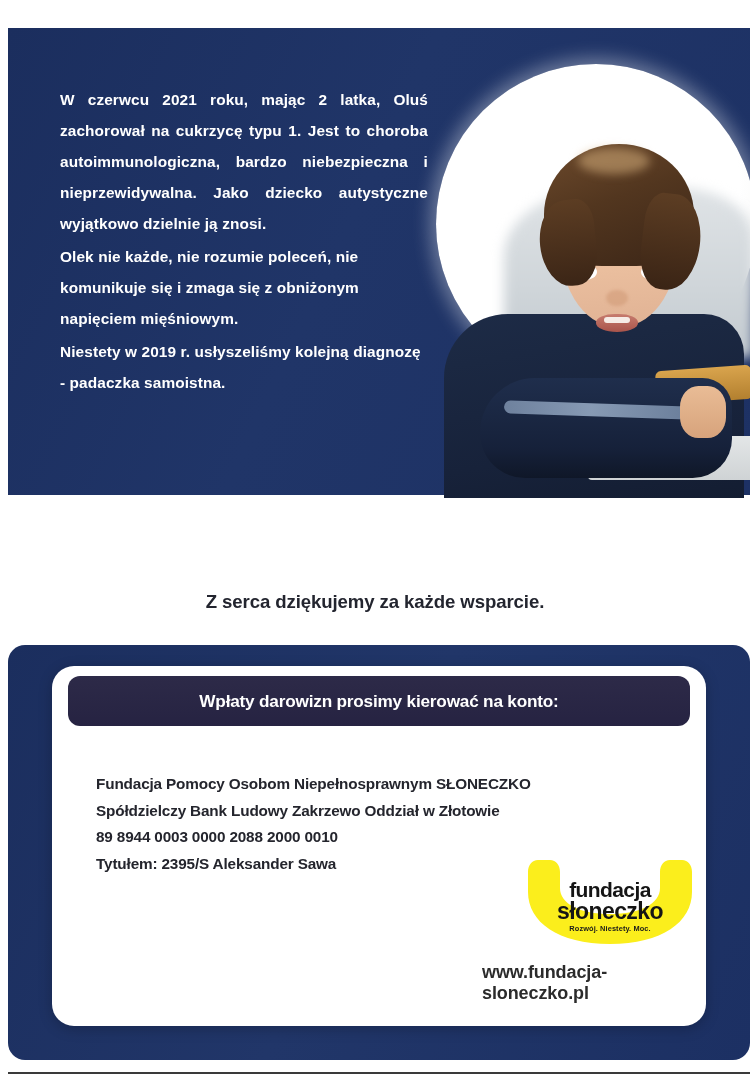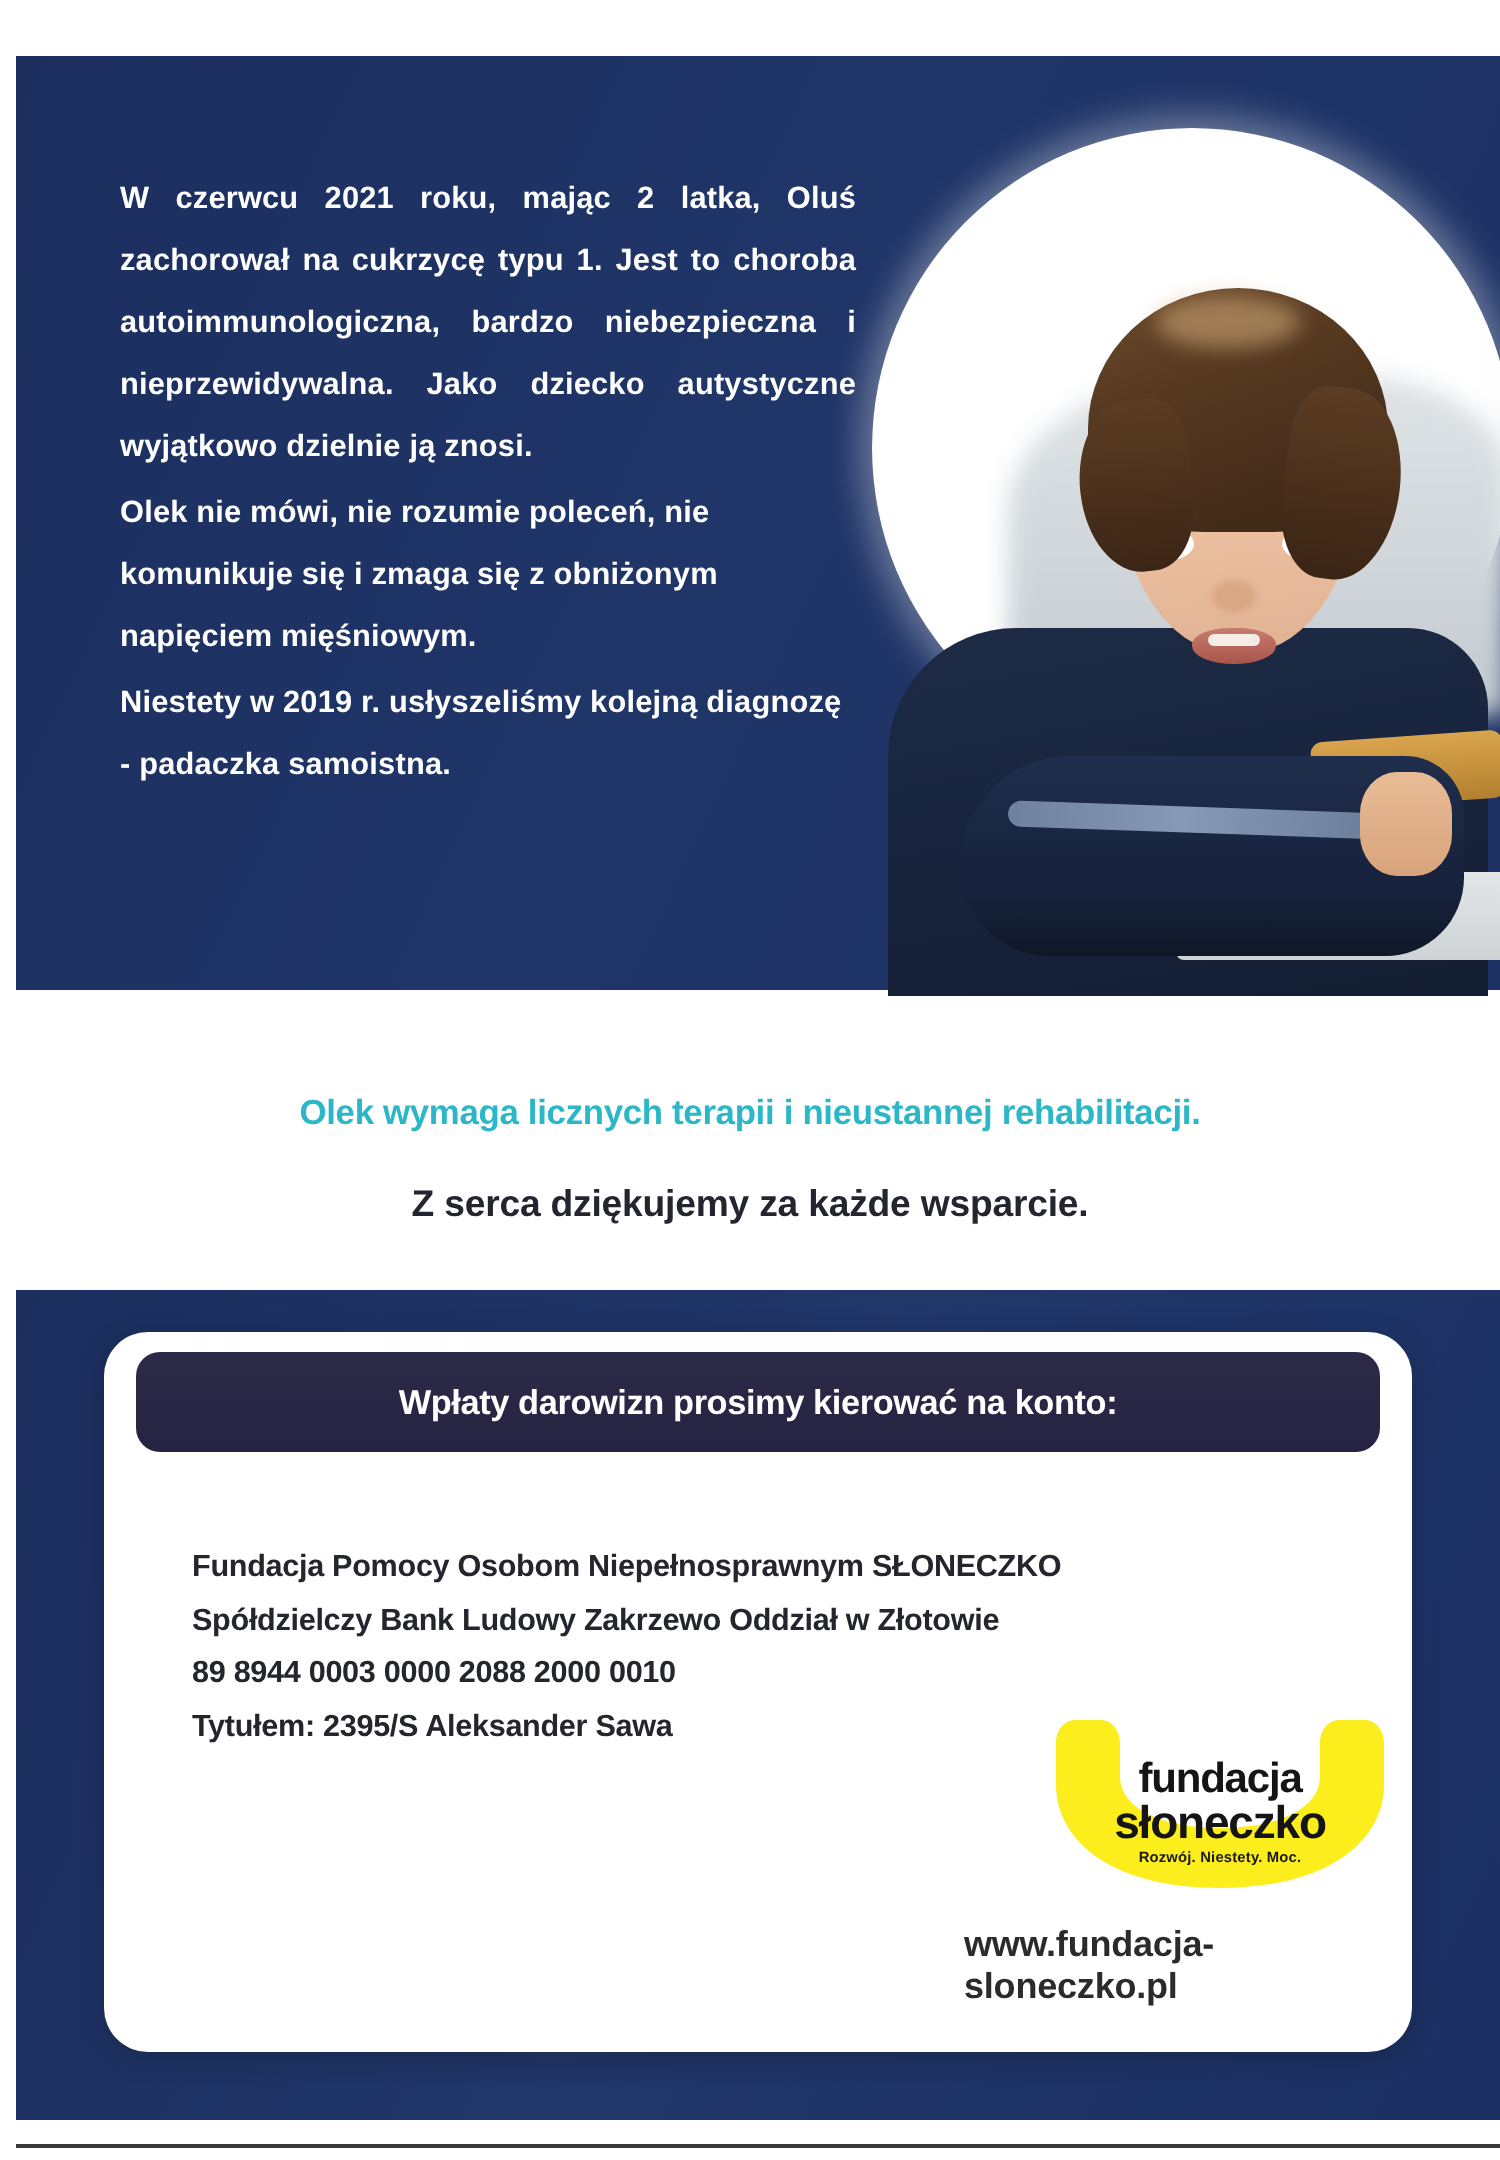--- a/index.html
+++ b/index.html
@@ -236,20 +236,21 @@
   }
 
   
   .donation-section {
     position: absolute;
     left: 8px;
     top: 645px;
     width: 742px;
     height: 415px;
     background: linear-gradient(115deg, #1b2e5e 0%, #213669 48%, #1c3063 100%);
+    border-radius: 17px;
   }
   .donation-section::after{
     content:"";
     position:absolute;
     left:0; right:0; top:-3px;
     height:3px;
     background: rgba(255,255,255,0.30);
   }
 
   .card {
@@ -364,21 +365,21 @@
 </style>
 </head>
 <body>
 
 <div id="poster">
 
   <div class="story-panel">
 
     <div class="story-text">
       <p class="p1">W czerwcu 2021 roku, mając 2 latka, Oluś zachorował na cukrzycę typu 1. Jest to choroba autoimmunologiczna, bardzo niebezpieczna i nieprzewidywalna. Jako dziecko autystyczne wyjątkowo dzielnie ją znosi.</p>
-      <p class="p2">Olek nie mówi, nie rozumie poleceń, nie komunikuje się i zmaga się z obniżonym napięciem mięśniowym.</p>
+      <p class="p2">Olek nie każde, nie rozumie poleceń, nie komunikuje się i zmaga się z obniżonym napięciem mięśniowym.</p>
       <p class="p2">Niestety w 2019 r. usłyszeliśmy kolejną diagnozę - padaczka samoistna.</p>
     </div>
 
   </div>
 
   <div class="photo-wrap">
     <div class="photo-circle"></div>
     <div class="photo-bg-blur"></div>
 
     <div class="body-shape"></div>
@@ -401,21 +402,20 @@
           <div class="pupil"></div>
         </div>
       <div class="nose"></div>
       <div class="mouth"></div>
       <div class="hair"></div>
       <div class="hair-sheen"></div>
     </div>
   </div>
 
   <div class="mid-band">
-    <div class="mid-line-1">Olek wymaga licznych terapii i nieustannej rehabilitacji.</div>
     <div class="mid-line-2">Z serca dziękujemy za każde wsparcie.</div>
   </div>
 
   <div class="donation-section">
 
     <div class="card">
 
       <div class="card-header">
         <span class="card-header-text">Wpłaty darowizn prosimy kierować na konto:</span>
       </div>

